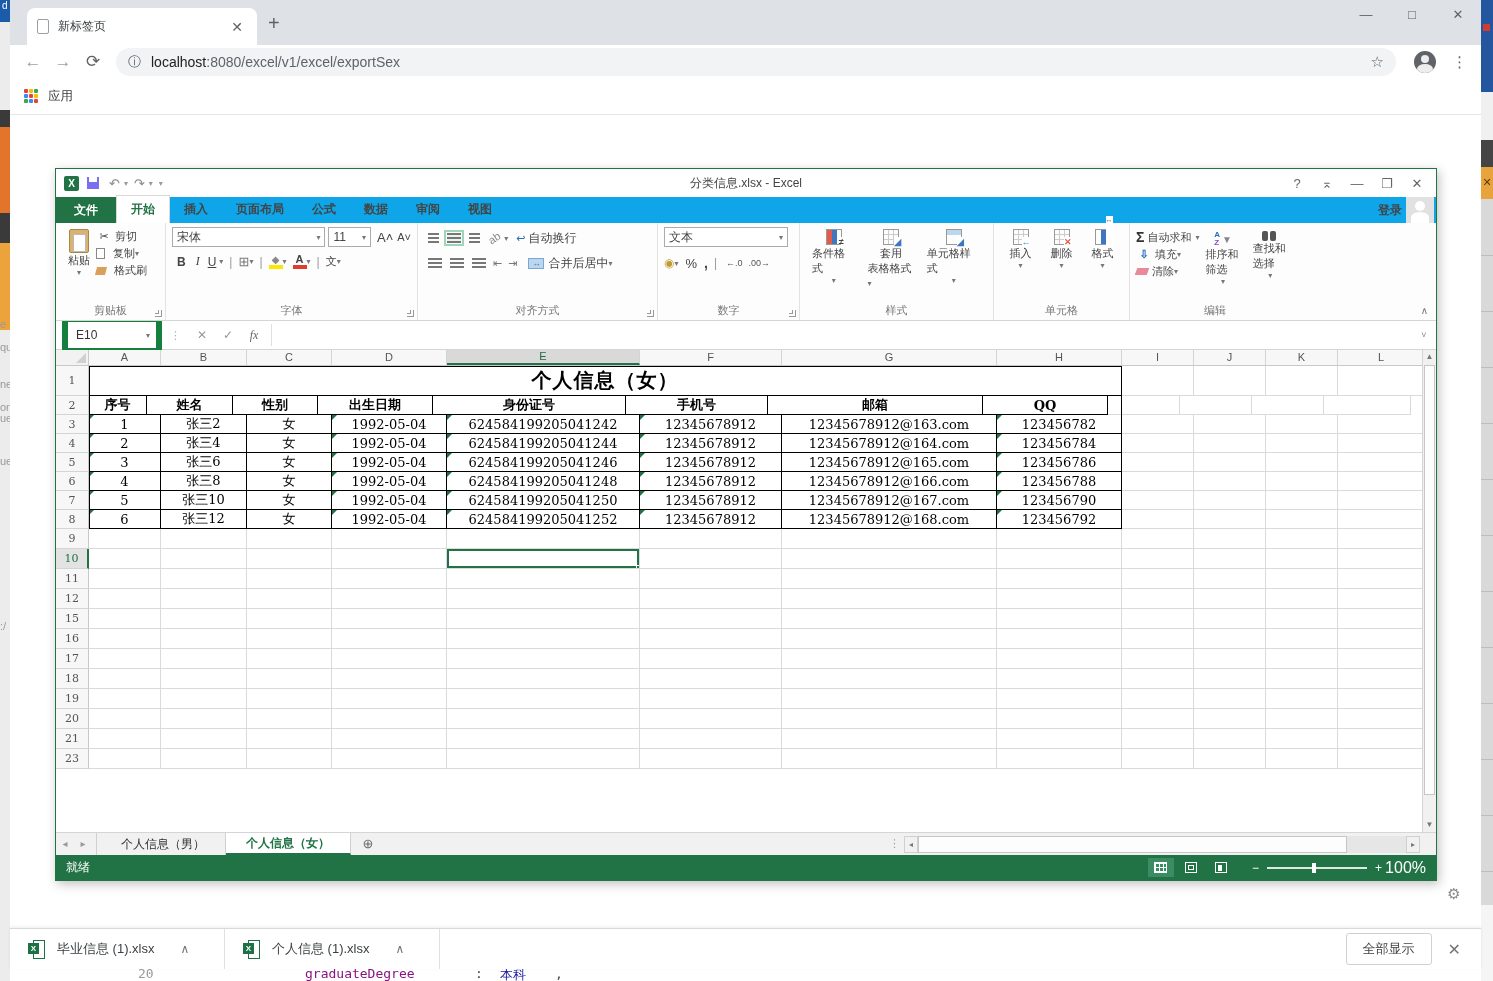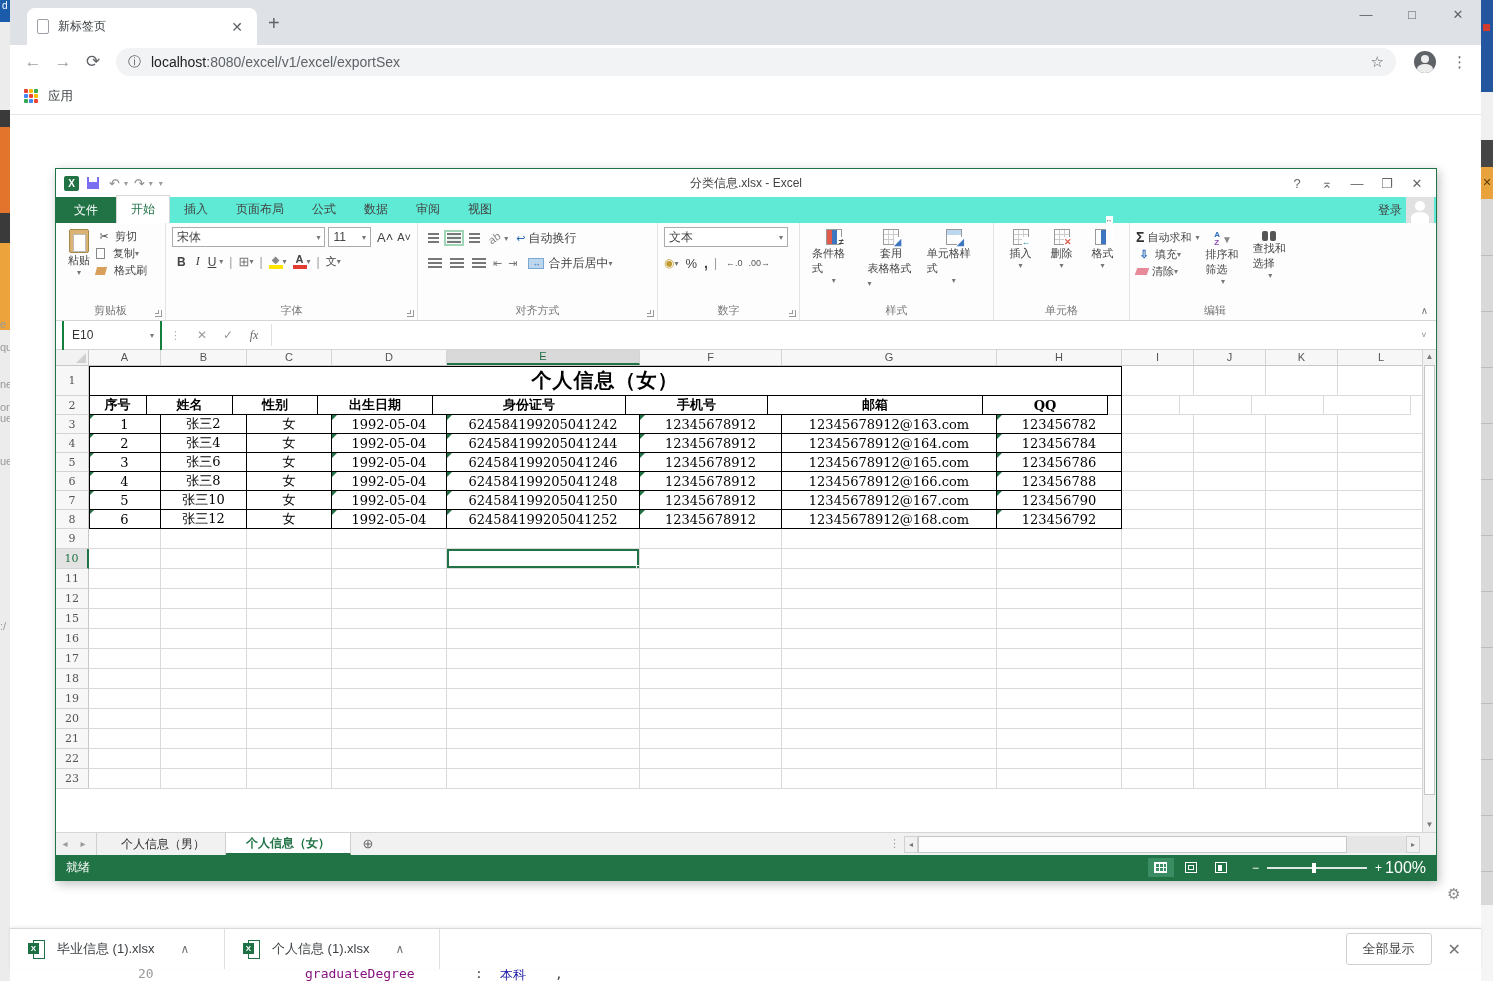--- a/index.html
+++ b/index.html
@@ -63,21 +63,21 @@
   .x-title { height:28px; display:flex; align-items:center; position:relative; }
   .qat { display:flex; align-items:center; margin-left:8px; }
   .qat .xlg { width:15px; height:15px; background:#217346; color:#fff; font-size:10px; font-weight:bold; text-align:center; line-height:15px; border-radius:2px; margin-right:8px; }
   .qat .disk { width:12px; height:12px; background:#7a6ff0; position:relative; margin-right:10px; }
   .qat .disk:before { content:""; position:absolute; left:2px; top:0; width:8px; height:5px; background:#fff; }
   .qat .g { color:#8a8a8a; font-size:13px; margin-right:4px; }
   .qat .cv { color:#9a9a9a; font-size:8px; margin-right:6px; }
   .x-title-text { position:absolute; left:0; right:0; text-align:center; font-size:12px; color:#444; }
   .x-title-ctl { position:absolute; right:4px; top:0; height:28px; display:flex; align-items:center; }
   .x-title-ctl span { width:30px; text-align:center; color:#666; font-size:13px; }
-  .x-tabs { height:26px; display:flex; align-items:flex-end; position:relative; background:#5eead4; }
+  .x-tabs { height:26px; display:flex; align-items:flex-end; position:relative; background:#0ea5e9;font-weight:bold; }
   .x-tab-file { background:#217346; color:#fff; padding:5px 18px; font-size:12px; height:26px; display:flex; align-items:center; }
   .x-tab { padding:5px 14px; font-size:12px; color:#444; }
   .x-tab.active { color:#217346; background:#fff; border:1px solid #d8d8d8; border-bottom:none; }
   .x-signin { position:absolute; right:34px; top:5px; font-size:12px; color:#444; }
   .x-av { position:absolute; right:2px; top:0; width:28px; height:26px; background:#e1e1e1; }
   .x-av:before { content:""; position:absolute; left:9px; top:4px; width:10px; height:10px; border-radius:50%; background:#fff; }
   .x-av:after { content:""; position:absolute; left:5px; top:15px; width:18px; height:11px; border-radius:50% 50% 0 0; background:#fff; }
 
   
   .x-ribbon { height:98px; background:#fdfdfd; border-bottom:1px solid #d5d5d5; display:flex; position:relative; }
@@ -103,21 +103,21 @@
   .sortic { display:inline-flex; flex-direction:column; font-size:8px; line-height:8px; font-weight:bold; margin-right:2px; }
   .sortic .a { color:#2b6cb8; } .sortic .z { color:#8a4bb8; }
   .funnel { color:#888; font-size:10px; }
   .binoc { display:inline-block; width:14px; height:10px; position:relative; margin-right:3px; }
   .binoc:before,.binoc:after { content:""; position:absolute; top:0; width:6px; height:10px; background:#555; border-radius:2px; }
   .binoc:before{left:0} .binoc:after{right:0}
   .collapse { position:absolute; right:8px; bottom:4px; color:#777; font-size:10px; }
 
   
   .x-formula { height:29px; border-bottom:1px solid #d5d5d5; display:flex; align-items:center; background:#fff; }
-  .namebox { width:100px; height:38px; border:2px solid #15803d; margin-left:6px; display:flex; align-items:center; font-size:12px; padding-left:8px; color:#333; }
+  .namebox { width:100px; height:38px; border:6px solid #15803d; margin-left:6px; display:flex; align-items:center; font-size:12px; padding-left:8px; color:#333; }
   .namebox .caret { margin-left:auto; padding-right:6px; }
   .fdots { color:#aaa; margin:0 8px; font-size:11px; }
   .fbtn { color:#999; font-size:12px; width:26px; text-align:center; }
   .fx { font-style:italic; font-family:"Liberation Serif",serif; color:#666; }
   .finput { flex:1; height:22px; border-left:1px solid #e0e0e0; margin-left:4px; }
   .fexp { width:24px; color:#888; font-size:9px; text-align:center; }
 
   
   .x-grid { position:relative; height:482px; overflow:hidden; background:#fff; }
   .colhdr-row { display:flex; height:16px; background:#f7f7f7; border-bottom:1px solid #c8c8c8; }
@@ -808,35 +808,20 @@
             <div class="gcell" style="width: 193px;"></div>
             <div class="gcell" style="width: 142px;"></div>
             <div class="gcell" style="width: 215px;"></div>
             <div class="gcell" style="width: 125px;"></div>
             <div class="gcell" style="width: 72px;"></div>
             <div class="gcell" style="width: 72px;"></div>
             <div class="gcell" style="width: 72px;"></div>
             <div class="gcell" style="width: 87px;"></div>
           </div>
           <div class="rowband" style="height: 20px;">
-            <div class="rowhdr" style="width: 33px;">22</div>
-            <div class="gcell" style="width: 72px;"></div>
-            <div class="gcell" style="width: 86px;"></div>
-            <div class="gcell" style="width: 85px;"></div>
-            <div class="gcell" style="width: 115px;"></div>
-            <div class="gcell" style="width: 193px;"></div>
-            <div class="gcell" style="width: 142px;"></div>
-            <div class="gcell" style="width: 215px;"></div>
-            <div class="gcell" style="width: 125px;"></div>
-            <div class="gcell" style="width: 72px;"></div>
-            <div class="gcell" style="width: 72px;"></div>
-            <div class="gcell" style="width: 72px;"></div>
-            <div class="gcell" style="width: 87px;"></div>
-          </div>
-          <div class="rowband" style="height: 20px;">
             <div class="rowhdr" style="width: 33px;">23</div>
             <div class="gcell" style="width: 72px;"></div>
             <div class="gcell" style="width: 86px;"></div>
             <div class="gcell" style="width: 85px;"></div>
             <div class="gcell" style="width: 115px;"></div>
             <div class="gcell" style="width: 193px;"></div>
             <div class="gcell" style="width: 142px;"></div>
             <div class="gcell" style="width: 215px;"></div>
             <div class="gcell" style="width: 125px;"></div>
             <div class="gcell" style="width: 72px;"></div>

